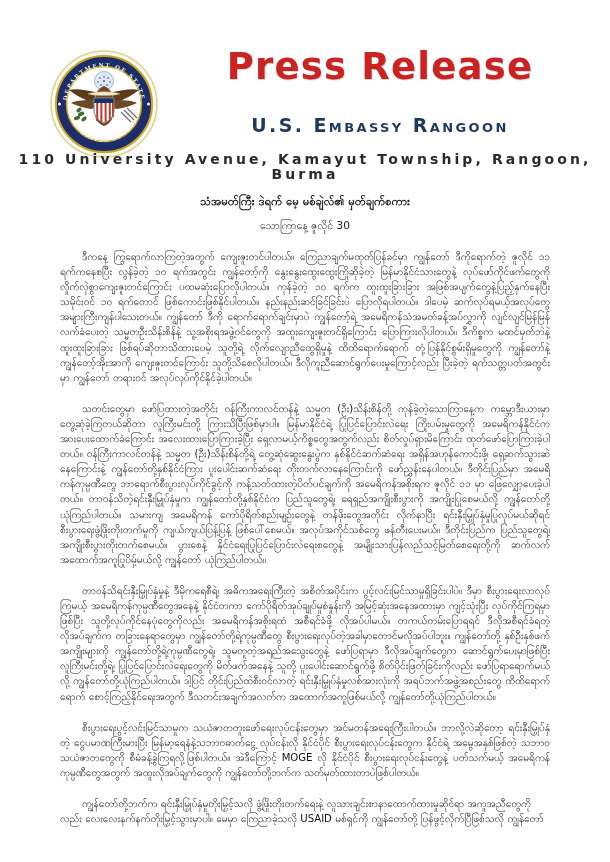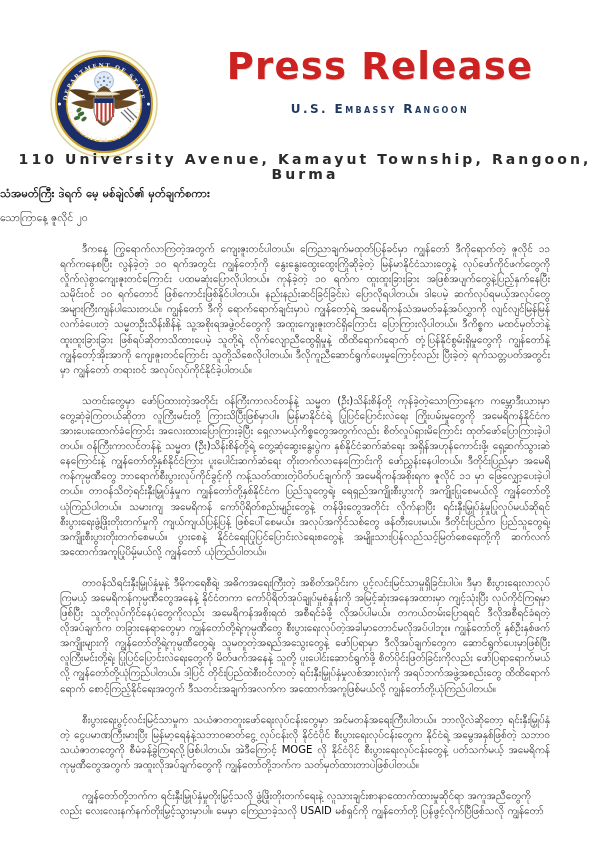--- a/index.html
+++ b/index.html
@@ -54,24 +54,24 @@
     color: #cc2222;
     letter-spacing: 1.2px;
     text-align: center;
     line-height: 1.05;
     margin: 0;
     padding: 0 0 0 6px;
     text-shadow: 0.6px 0.6px 0 rgba(170, 170, 170, 0.45);
   }
 
   .embassy-line {
-    margin-top: 16px;
+    margin-top: 28px;
     text-align: center;
     padding-left: 6px;
-    font-size: 12px;
+    font-size: 19px;
     font-weight: bold;
     color: #1f3a5f;
     font-variant: small-caps;
     letter-spacing: 2.4px;
     line-height: 1.1;
   }
 
   .address-line {
     position: absolute;
     left: 0;
@@ -80,22 +80,22 @@
     text-align: center;
     font-size: 14px;
     font-weight: bold;
     color: #2b2b2b;
     letter-spacing: 3.1px;
     line-height: 1.1;
   }
 
   
   .doc-title-block {
-    text-align: left;
-    margin-top: 4px;
+    text-align: center;
+    margin-top: 12px;
   }
   .doc-title-line {
     font-size: 11.2px;
     font-weight: bold;
     color: #111111;
     line-height: 16px;
     letter-spacing: 0.1px;
   }
   .doc-date {
     font-size: 10.6px;
@@ -203,21 +203,21 @@
     <div class="header-text">
       <div class="press-release-title">Press Release</div>
       <div class="embassy-line">U.S. Embassy Rangoon</div>
     </div>
 
     <div class="address-line">110 University Avenue, Kamayut Township, Rangoon, Burma</div>
   </div>
 
   <div class="doc-title-block">
     <div class="doc-title-line">သံအမတ်ကြီး ဒဲရက် ​မေ့ ​မစ်ချဲလ်၏ မှတ်ချက်စကား</div>
-    <div class="doc-date">​သောကြာ​နေ့ ဇူလိုင် ၂၀</div>
+    <div class="doc-date">​သောကြာ​နေ့ ဇူလိုင် 30</div>
   </div>
 
   <div class="body-wrap">
     <p class="para">ဒီကနေ့ ကြွရောက်လာကြတဲ့အတွက် ကျေးဇူးတင်ပါတယ်။ ကြေညာချက်မထုတ်ပြန်ခင်မှာ ကျွန်တော် ဒီကိုရောက်တဲ့ ဇူလိုင် ၁၁ ရက်ကနေစပြီး လွန်ခဲ့တဲ့ ၁၀ ရက်အတွင်း ကျွန်တော့်ကို နွေးနွေးထွေးထွေးကြိုဆိုခဲ့တဲ့ မြန်မာနိုင်ငံသားတွေနဲ့ လုပ်ဖော်ကိုင်ဖက်တွေကို လှိုက်လှဲစွာကျေးဇူးတင်ကြောင်း ပထမဆုံးပြောလိုပါတယ်။ ကုန်ခဲ့တဲ့ ၁၀ ရက်က ထူးထူးခြားခြား အဖြစ်အပျက်တွေနဲ့ပြည့်နှက်နေပြီး သမိုင်းဝင် ၁၀ ရက်တောင် ဖြစ်ကောင်းဖြစ်နိုင်ပါတယ်။ နည်းနည်းဆင်ခြင်ခြင်းပဲ ပြောလိုရပါတယ်။ ဒါပေမဲ့ ဆက်လုပ်ရမယ့်အလုပ်တွေ အများကြီးကျန်ပါသေးတယ်။ ကျွန်တော် ဒီကို ရောက်ရောက်ချင်းမှာပဲ ကျွန်တော့်ရဲ့ အမေရိကန်သံအမတ်ခန့်အပ်လွှာကို လျင်လျင်မြန်မြန်လက်ခံပေးတဲ့ သမ္မတဦးသိန်းစိန်နဲ့ သူ့အစိုးရအဖွဲ့ဝင်တွေကို အထူးကျေးဇူးတင်ရှိကြောင်း ပြောကြားလိုပါတယ်။ ဒီကိစ္စက မထင်မှတ်ဘဲနဲ့ ထူးထူးခြားခြား ဖြစ်ရပ်ဆိုတာသိထားပေမဲ့ သူတို့ရဲ့ လိုက်လျောညီထွေရှိမှုနဲ့ ထိထိရောက်ရောက် တုံ့ပြန်နိုင်စွမ်းရှိမှုတွေကို ကျွန်တော်နဲ့ ကျွန်တော့်အိုးအာကို ကျေးဇူးတင်ကြောင်း သူတို့သိစေလိုပါတယ်။ ဒီလိုကူညီဆောင်ရွက်ပေးမှုကြောင့်လည်း ပြီးခဲ့တဲ့ ရက်သတ္တပတ်အတွင်းမှာ ကျွန်တော် တရားဝင် အလုပ်လုပ်ကိုင်နိုင်ခဲ့ပါတယ်။</p>
     <p class="para">သတင်းတွေမှာ ဖော်ပြထားတဲ့အတိုင်း ဝန်ကြီးကာလင်တန်နဲ့ သမ္မတ (ဦး)သိန်းစိန်တို့ ကုန်ခဲ့တဲ့သောကြာနေ့က ကမ္ဘောဒီးယားမှာ တွေ့ဆုံခဲ့ကြတယ်ဆိုတာ လူကြီးမင်းတို့ ကြားသိပြီးဖြစ်မှာပါ။ မြန်မာနိုင်ငံရဲ့ ပြုပြင်ပြောင်းလဲရေး ကြိုးပမ်းမှုတွေကို အမေရိကန်နိုင်ငံက အားပေးထောက်ခံကြောင်း အလေးထားပြောကြားခဲ့ပြီး ရှေ့လာမယ့်ကိစ္စတွေအတွက်လည်း စိတ်လှုပ်ရှားမိကြောင်း ထုတ်ဖော်ပြောကြားခဲ့ပါတယ်။ ဝန်ကြီးကာလင်တန်နဲ့ သမ္မတ (ဦး)သိန်းစိန်တို့ရဲ့ တွေ့ဆုံဆွေးနွေးပွဲက နှစ်နိုင်ငံဆက်ဆံရေး အရှိန်အဟုန်ကောင်းဖို့၊ ရှေ့ဆက်သွားဆဲနေကြောင်းနဲ့ ကျွန်တော်တို့နှစ်နိုင်ငံကြား ပူးပေါင်းဆက်ဆံရေး တိုးတက်လာနေကြောင်းကို ဖော်ညွှန်းနေပါတယ်။ ဒီတိုင်းပြည်မှာ အမေရိကန်ကုမ္ပဏီတွေ ဘာရောက်စီးပွားလုပ်ကိုင်ခွင့်ကို ကန့်သတ်ထားတဲ့ပိတ်ပင်ချက်ကို အမေရိကန်အစိုးရက ဇူလိုင် ၁၁ မှာ ဖြေလျှော့ပေးခဲ့ပါတယ်။ တာဝန်သိတဲ့ရင်းနှီးမြှုပ်နှံမှုက ကျွန်တော်တို့နှစ်နိုင်ငံက ပြည်သူတွေရဲ့၊ ရေရှည်အကျိုးစီးပွားကို အကျိုးပြုစေမယ်လို့ ကျွန်တော်တို့ယုံကြည်ပါတယ်။ သမားကျ အမေရိကန် ကော်ပိုရိတ်စည်းမျဉ်းတွေနဲ့ တန်ဖိုးတွေအတိုင်း လိုက်နာပြီး ရင်းနှီးမြှုပ်နှံမှုပြုလုပ်မယ်ဆိုရင် စီးပွားရေးဖွံ့ဖြိုးတိုးတက်မှုကို ကျယ်ကျယ်ပြန့်ပြန့် ဖြစ်ပေါ်စေမယ်။ အလုပ်အကိုင်သစ်တွေ ဖန်တီးပေးမယ်။ ဒီတိုင်းပြည်က ပြည်သူတွေရဲ့၊ အကျိုးစီးပွားတိုးတက်စေမယ်။ ပွားစေနဲ့ နိုင်ငံရေးပြုပြင်ပြောင်းလဲရေးစတွေနဲ့ အမျိုးသားပြန်လည်သင့်မြတ်စေရေးတို့ကို ဆက်လက်အထောက်အကူပြုပိမှ့်မယ်လို့ ကျွန်တော် ယုံကြည်ပါတယ်။</p>
     <p class="para">တာဝန်သိရင်းနှီးမြှုပ်နှံမှုနဲ့ ဒီမိုကရေစီရဲ့၊ အဓိကအရေးကြီးတဲ့ အစိတ်အပိုင်းက ပွင့်လင်းမြင်သာမှုရှိခြင်းပါပဲ။ ဒီမှာ စီးပွားရေးလာလုပ်ကြမယ့် အမေရိကန်ကုမ္ပဏီတွေအနေနဲ့ နိုင်ငံတကာ ကော်ပိုရိတ်အုပ်ချုပ်မှုစံနှုန်းကို အမြင့်ဆုံးအနေအထားမှာ ကျင့်သုံးပြီး လုပ်ကိုင်ကြရမှာဖြစ်ပြီး သူတို့လုပ်ကိုင်နေပုံတွေကိုလည်း အမေရိကန်အစိုးရထံ အစီရင်ခံဖို့ လိုအပ်ပါမယ်။ တကယ်တမ်းပြောရရင် ဒီလိုအစီရင်ခံရတဲ့လိုအပ်ချက်က တခြားနေရာတွေမှာ ကျွန်တော်တို့ရဲ့ကုမ္ပဏီတွေ စီးပွားရေးလုပ်တဲ့အခါမှာတောင်မလိုအပ်ပါဘူး။ ကျွန်တော်တို့ နှစ်ဦးနှစ်ဖက် အကျိုးများကို ကျွန်တော်တို့ရဲ့ကုမ္ပဏီတွေရဲ့၊ သူမတူတဲ့အရည်အသွေးတွေနဲ့ ဖော်ပြရာမှာ ဒီလိုအပ်ချက်တွေက ဆောင်ရွက်ပေးမှာဖြစ်ပြီး လူကြီးမင်းတို့ရဲ့၊ ပြုပြင်ပြောင်းလဲရေးတွေကို မိတ်ဖက်အနေနဲ့ သူတို့ ပူးပေါင်းဆောင်ရွက်ဖို့ စိတ်ပိုင်းဖြတ်ခြင်းကိုလည်း ဖော်ပြရာရောက်မယ်လို့ ကျွန်တော်တို့ယုံကြည်ပါတယ်။ ဒါ့ပြင် တိုင်းပြည်ထဲစီးဝင်လာတဲ့ ရင်းနှီးမြှုပ်နှံမှုလစ်အားလုံးကို အရပ်ဘက်အဖွဲ့အစည်းတွေ ထိထိရောက်ရောက် စောင့်ကြည့်နိုင်ရေးအတွက် ဒီသတင်းအချက်အလက်က အထောက်အကူဖြစ်မယ်လို့ ကျွန်တော်တို့ယုံကြည်ပါတယ်။</p>
     <p class="para">စီးပွားရေးပွင့်လင်းမြင်သာမှုက သယံဇာတတူးဖော်ရေးလုပ်ငန်းတွေမှာ အင်မတန်အရေးကြီးပါတယ်။ ဘာလို့လဲဆိုတော့ ရင်းနှီးမြှုပ်နှံတဲ့ ငွေပမာဏကြီးမားပြီး မြန်မာ့ရေနံနဲ့သဘာဝဓာတ်ငွေ့ လုပ်ငန်းလို နိုင်ငံပိုင် စီးပွားရေးလုပ်ငန်းတွေက နိုင်ငံရဲ့ အမွေအနှစ်ဖြစ်တဲ့ သဘာဝသယံဇာတတွေကို စီမံခန့်ခွဲကြရလို့ဖြစ်ပါတယ်။ အဲဒီကြောင့် MOGE လို နိုင်ငံပိုင် စီးပွားရေးလုပ်ငန်းတွေနဲ့ ပတ်သက်မယ့် အမေရိကန် ကုမ္ပဏီတွေအတွက် အထူးလိုအပ်ချက်တွေကို ကျွန်တော်တို့ဘက်က သတ်မှတ်ထားတာပဲဖြစ်ပါတယ်။</p>
     <p class="para nojustify">ကျွန်တော်တို့ဘက်က ရင်းနှီးမြှုပ်နှံမှုတိုးမြှင့်သလို ဖွံ့ဖြိုးတိုးတက်ရေးနဲ့ လူသားချင်းစာနာထောက်ထားမှုဆိုင်ရာ အကူအညီတွေကိုလည်း လေးလေးနက်နက်တိုးမြှင့်သွားမှာပါ။ ​မေမှာ ကြေညာခဲ့သလို USAID မစ်ရှင်ကို ကျွန်တော်တို့ ပြန်ဖွင့်လိုက်ပြီဖြစ်သလို ကျွန်တော်</p>
   </div>
 

